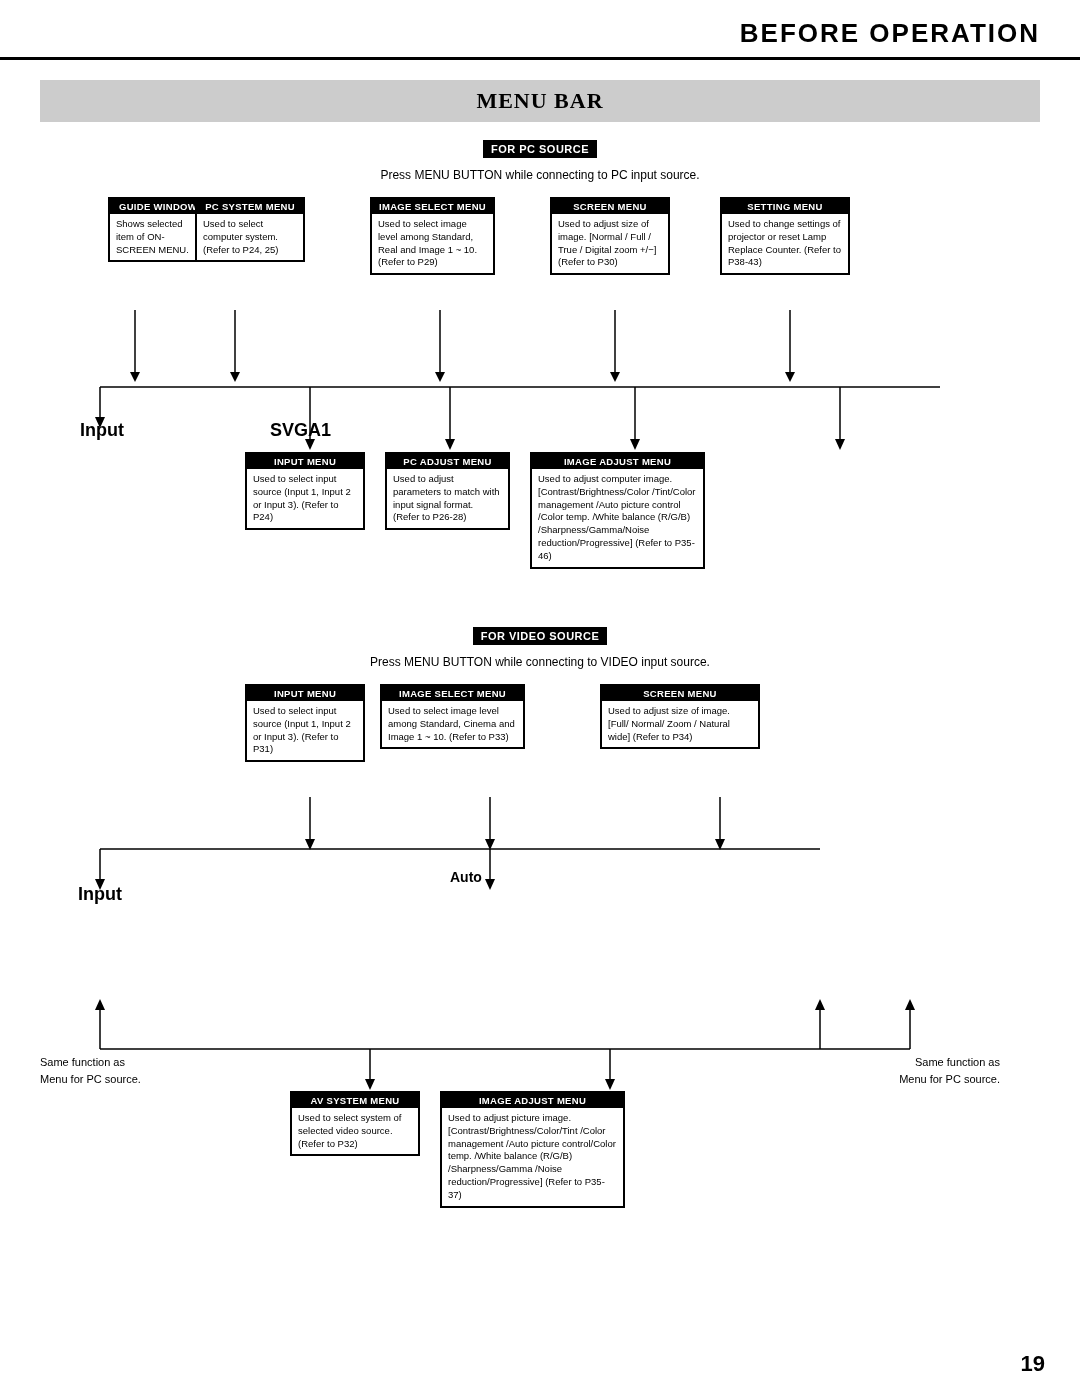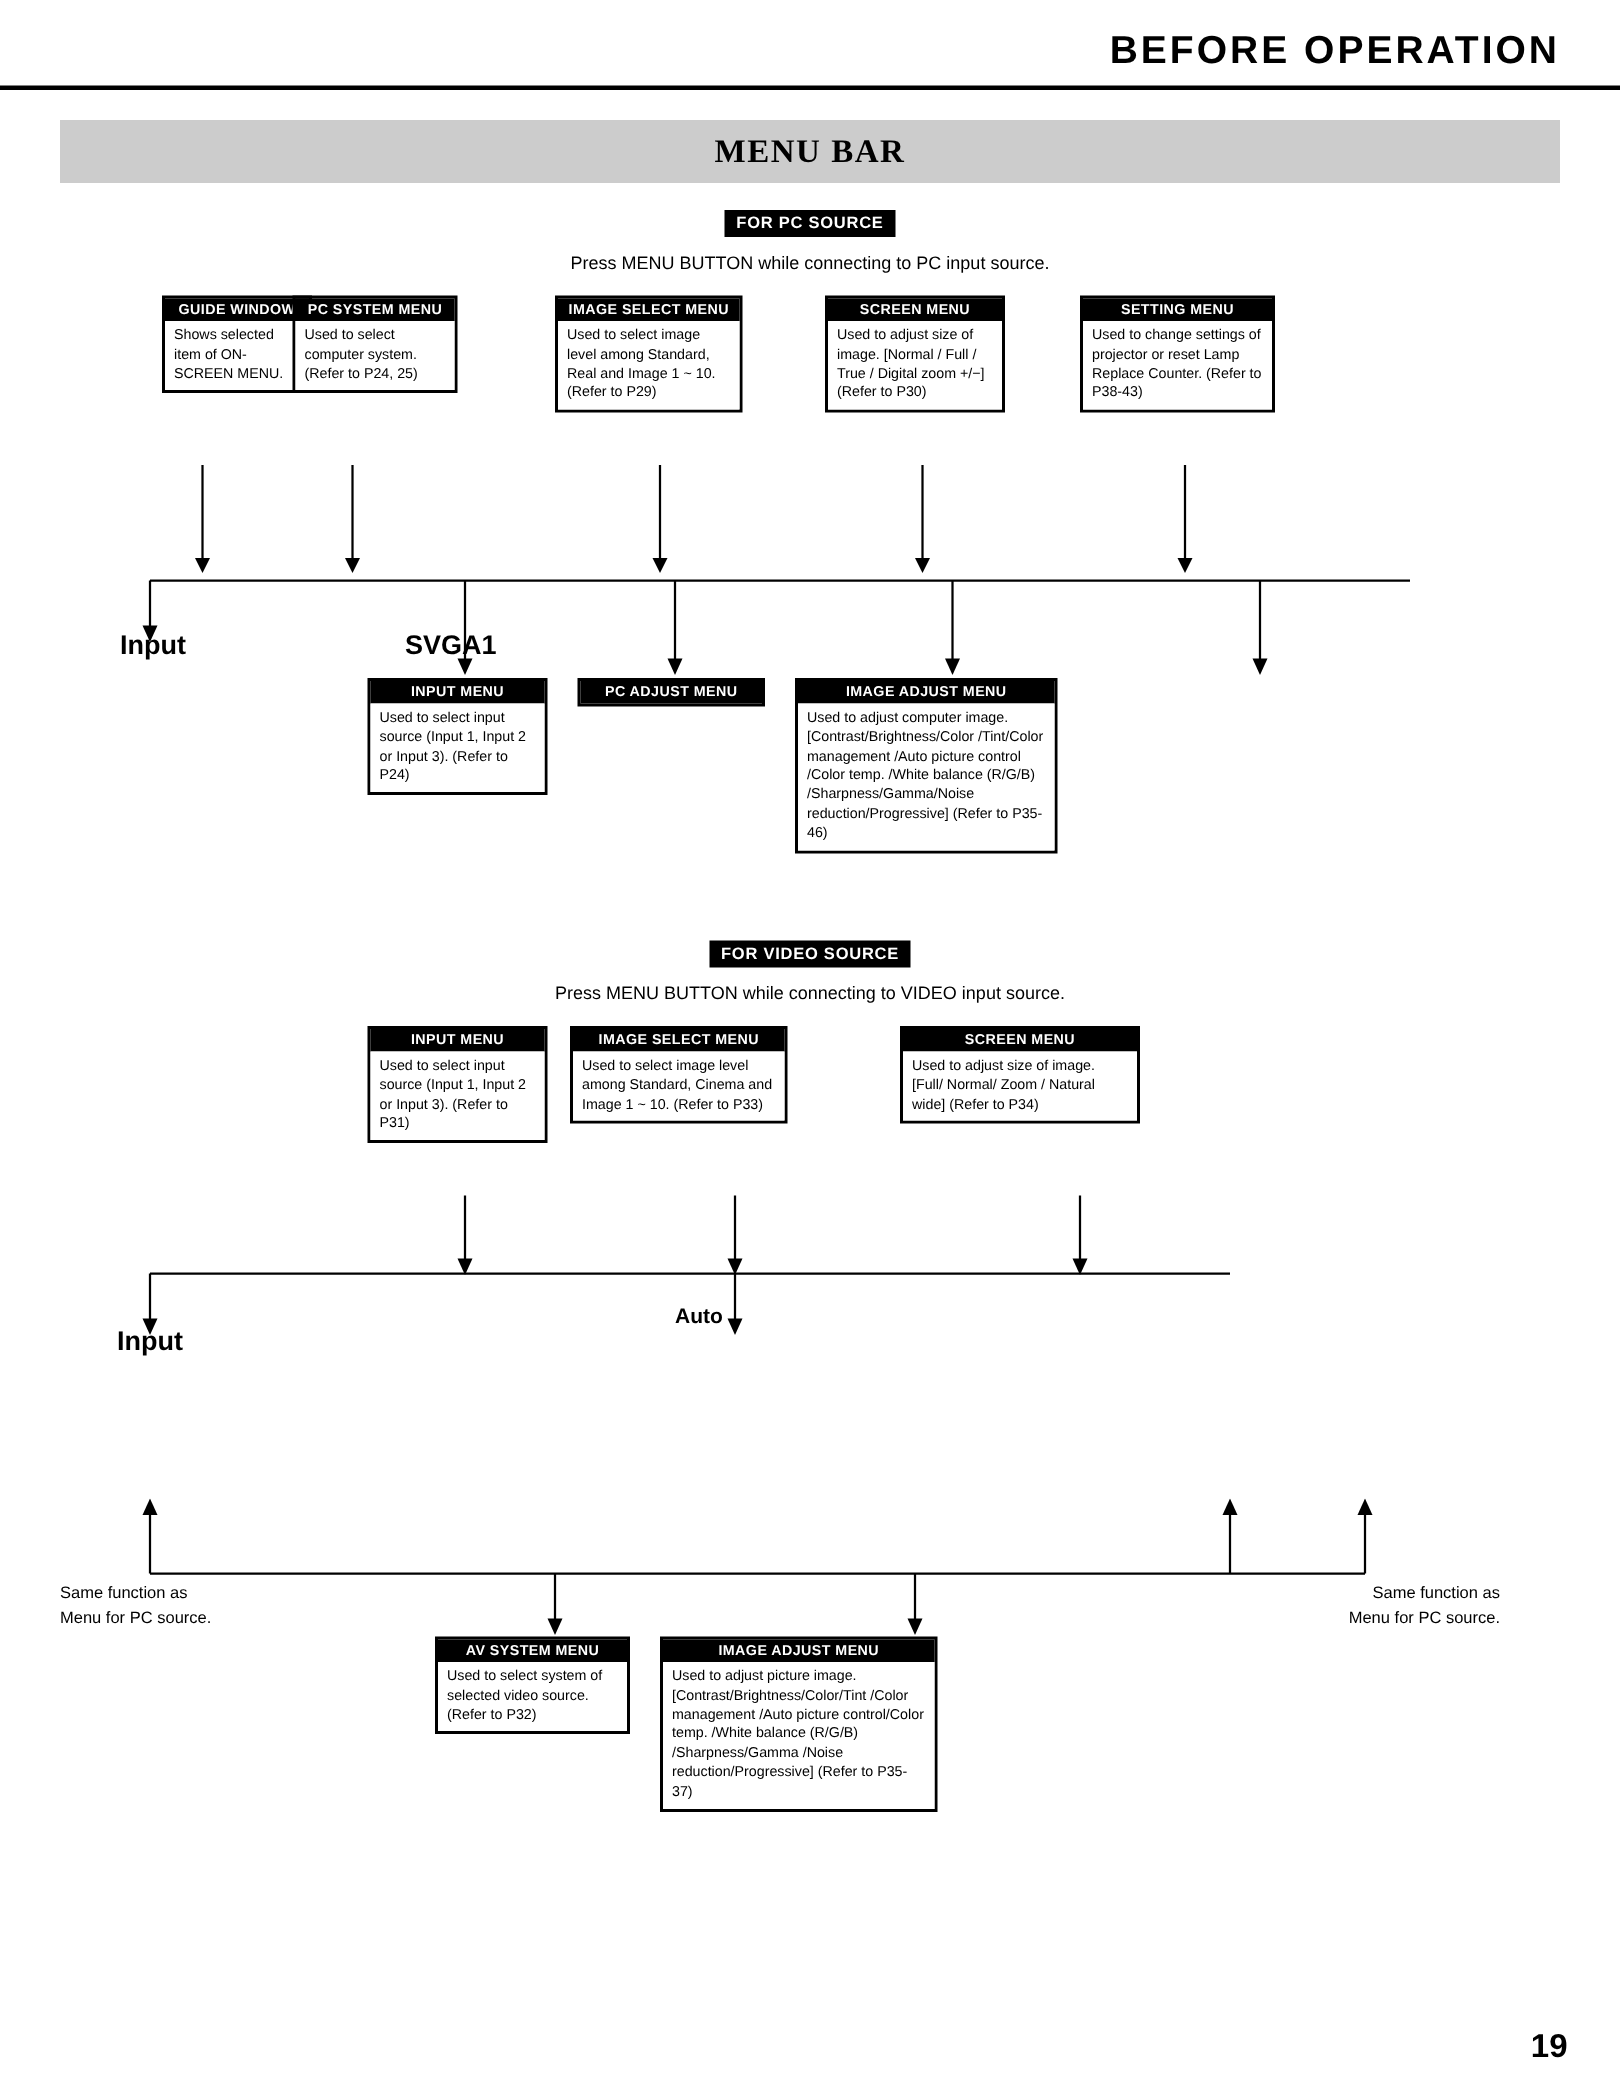--- a/index.html
+++ b/index.html
@@ -177,20 +177,21 @@
     <div style="position:absolute; left:40px; top:228px; font-size:18px; font-weight:bold;">Input</div>
     <div style="position:absolute; left:230px; top:228px; font-size:18px; font-weight:bold;">SVGA1</div>
 
     <div class="abs-box menu-box" style="left:205px; top:260px; width:120px;">
       <div class="menu-box-title">INPUT MENU</div>
       <div class="menu-box-body">Used to select input source (Input 1, Input 2 or Input 3). (Refer to P24)</div>
     </div>
 
     <div class="abs-box menu-box" style="left:345px; top:260px; width:125px;">
       <div class="menu-box-title">PC ADJUST MENU</div>
+      <div class="menu-box-body">Used to adjust parameters to match with input signal format. (Refer to P26-28)</div>
     </div>
 
     <div class="abs-box menu-box" style="left:490px; top:260px; width:175px;">
       <div class="menu-box-title">IMAGE ADJUST MENU</div>
       <div class="menu-box-body">Used to adjust computer image. [Contrast/Brightness/Color /Tint/Color management /Auto picture control /Color temp. /White balance (R/G/B) /Sharpness/Gamma/Noise reduction/Progressive] (Refer to P35-46)</div>
     </div>
 
   </div>
 
   <div class="source-row" style="margin-top:5px;">

